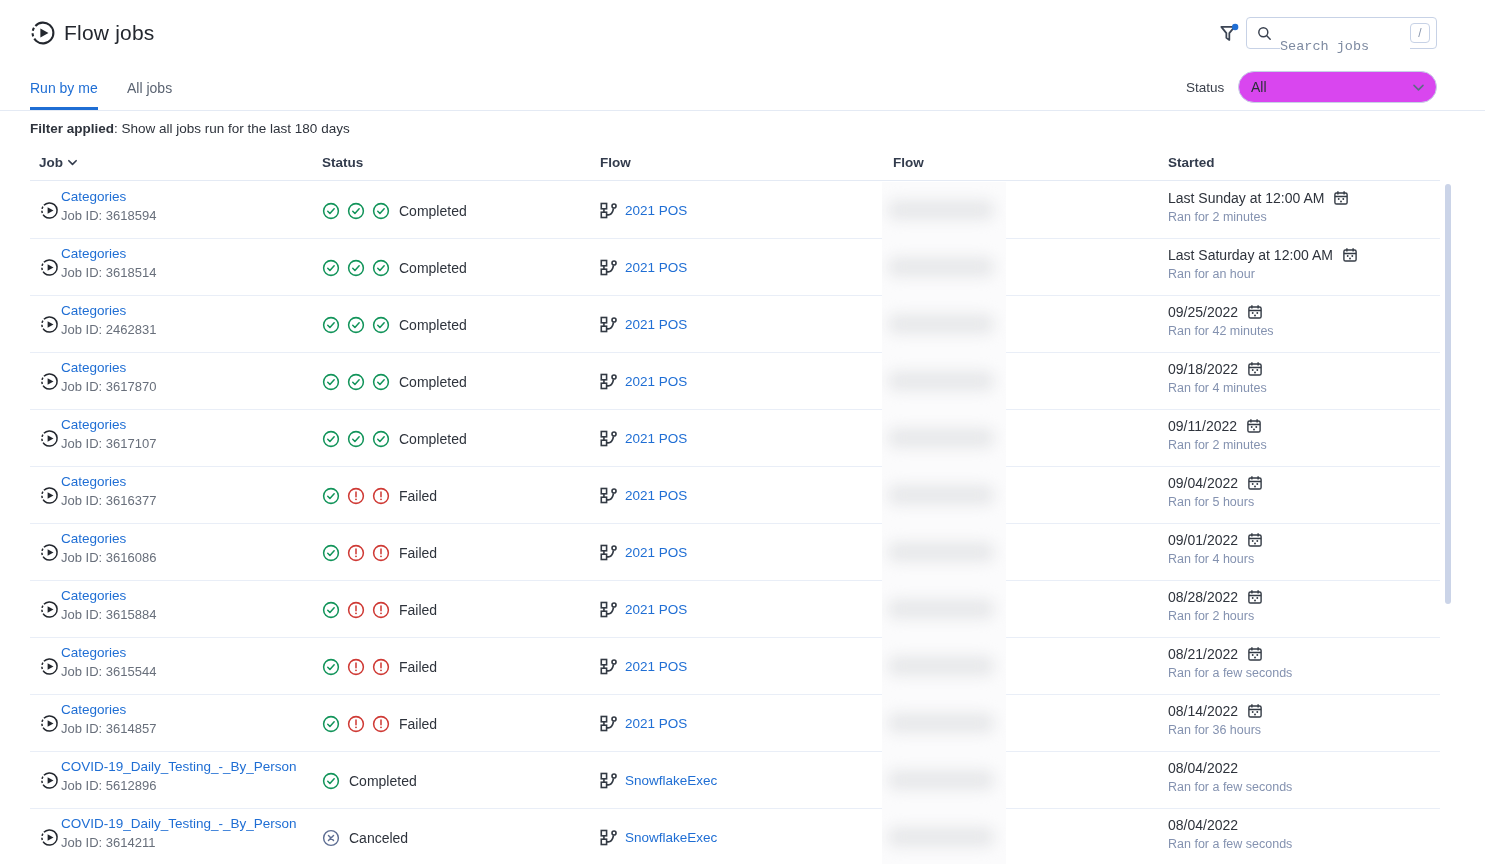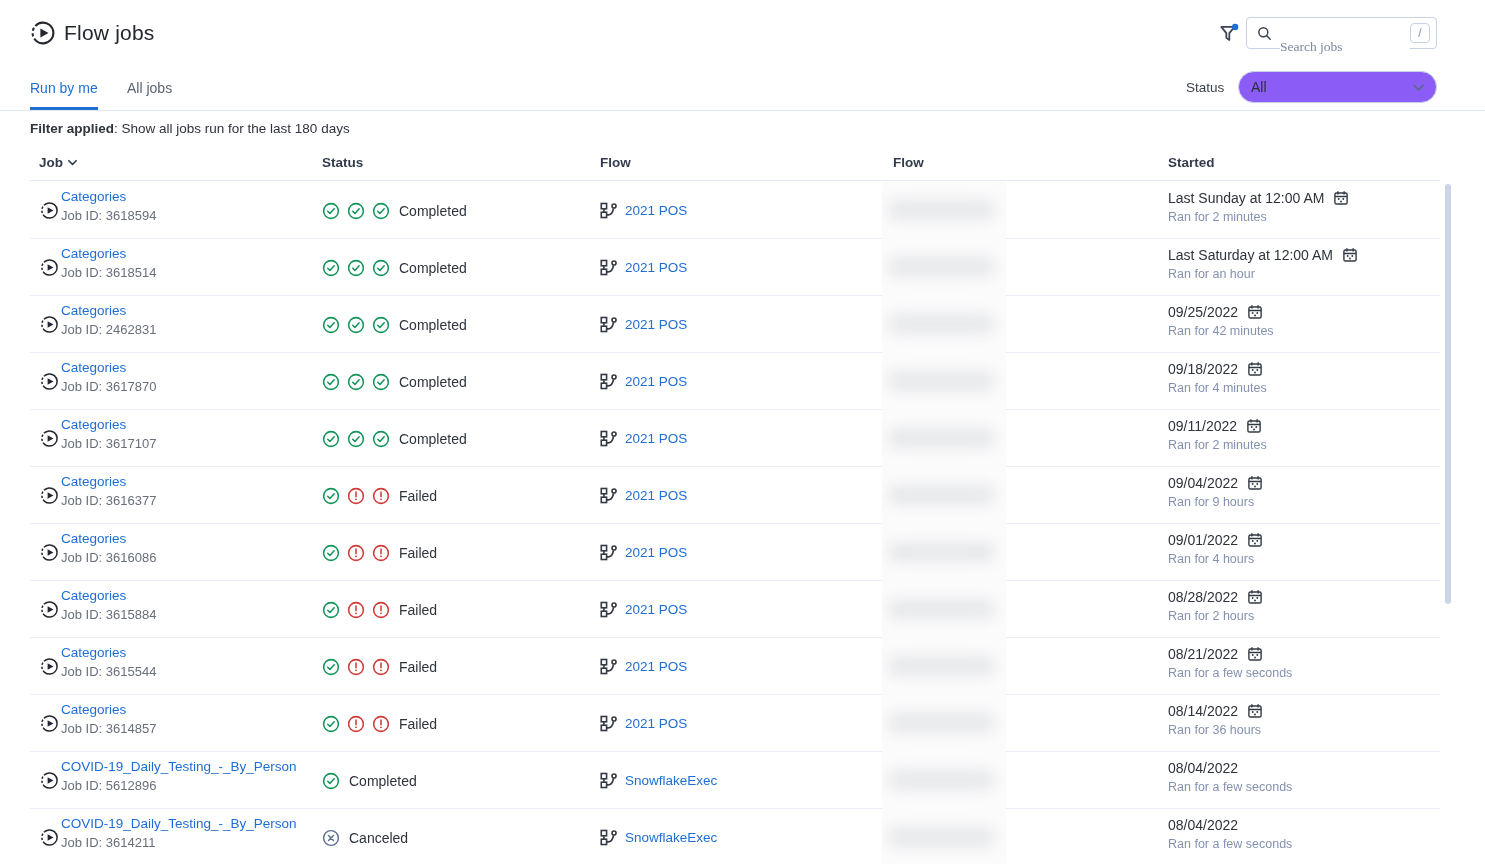--- a/index.html
+++ b/index.html
@@ -7,31 +7,31 @@
   body { font-family:"Liberation Sans", sans-serif; color:#2e333c; }
   .page { position:relative; width:1485px; height:864px; background:#fff; overflow:hidden; }
 
   
   .app-header { position:absolute; left:0; top:0; width:100%; height:66px; }
   .app-icon { position:absolute; left:30px; top:20px; width:26px; height:26px; color:#23272e; }
   .page-title { position:absolute; left:64px; top:21px; font-size:21px; font-weight:500; color:#23272e; letter-spacing:.2px; }
   .funnel-btn { position:absolute; left:1218px; top:23px; width:22px; height:22px; color:#3c4554; cursor:pointer; }
   .search-box { position:absolute; left:1246px; top:17px; width:191px; height:32px; border:1px solid #c7d2e6; border-radius:4px; display:flex; align-items:center; padding:0 6px 0 9px; background:#fff; }
   .search-box .mag { width:17px; height:17px; color:#39414f; flex:0 0 auto; }
-  .search-box input { border:none; outline:none; flex:1 1 auto; min-width:0; margin-left:7px; font-size:13.5px; font-family:Liberation Serif, serif; color:#2e333c;margin-top:27px; }
+  .search-box input { border:none; outline:none; flex:1 1 auto; min-width:0; margin-left:7px; font-size:13.5px; font-family:Liberation Mono, monospace; color:#2e333c;margin-top:27px; }
   .search-box input::placeholder { color:#7c89a0; }
   .slash-key { flex:0 0 auto; width:20px; height:20px; border:1px solid #c7d2e6; border-radius:4px; color:#8a97ad; font-size:12px; display:flex; align-items:center; justify-content:center; }
 
   
   .tab-bar { position:absolute; left:0; top:80px; width:100%; height:31px; border-bottom:1px solid #e4eaf4; }
   .tab { position:absolute; top:0; height:30px; font-size:14px; cursor:pointer; }
   .tab.active { color:#1f6ed4; border-bottom:3px solid #1f6ed4; }
   .tab.inactive { color:#5b6472; }
   .status-filter-label { position:absolute; left:1186px; top:80px; font-size:13.5px; color:#3b414c; }
-  .status-dd { position:absolute; left:1238px; top:71px; width:199px; height:32px; border:1px solid #c7d2e6; border-radius:16px; display:flex; align-items:center; padding:0 10px 0 12px; cursor:pointer; background:#8b5cf6; }
+  .status-dd { position:absolute; left:1238px; top:71px; width:199px; height:32px; border:1px solid #c7d2e6; border-radius:16px; display:flex; align-items:center; padding:0 10px 0 12px; cursor:pointer; background:#d946ef; }
   .status-dd .val { flex:1; font-size:14px; color:#2b3038; }
   .status-dd .chev { width:15px; height:15px; color:#5d6b85; }
 
   
   .filter-banner { position:absolute; left:30px; top:121px; font-size:13.5px; color:#2e333c; }
   .filter-banner b { font-weight:bold; }
 
   
   .thead { position:absolute; left:30px; top:150px; width:1410px; height:31px; border-bottom:1px solid #e4eaf4; font-size:13.5px; font-weight:bold; color:#333c4d; }
   .th { position:absolute; top:5px; display:flex; align-items:center; gap:3px; }
@@ -454,21 +454,21 @@
         <span class="cal-ic">
           <svg viewBox="0 0 16 16" fill="none" stroke="currentColor" stroke-width="1.4">
             <rect x="1.9" y="3" width="12.2" height="11" rx="1.6"></rect>
             <path d="M4.9 1.2v3.3 M11.1 1.2v3.3 M1.9 6.5h12.2"></path>
             <circle cx="5.7" cy="9" r=".95" fill="currentColor" stroke="none"></circle>
             <circle cx="10.3" cy="9" r=".95" fill="currentColor" stroke="none"></circle>
             <circle cx="8" cy="11.5" r=".95" fill="currentColor" stroke="none"></circle>
           </svg>
         </span>
       </div>
-      <div class="duration">Ran for 9 hours</div>
+      <div class="duration">Ran for 5 hours</div>
     </div>
   </div>
 
   <div class="row">
     <span class="run-ic">
       <svg viewBox="0 0 20 20" fill="none">
             <circle cx="10" cy="10" r="8" stroke="currentColor" stroke-width="1.6" stroke-dasharray="2.4 1.9 2.4 1.9 2.4 1.9 50" transform="rotate(130 10 10)"></circle>
             <path d="M8 6.6L14.2 10L8 13.4z" fill="currentColor"></path>
           </svg>
     </span>

